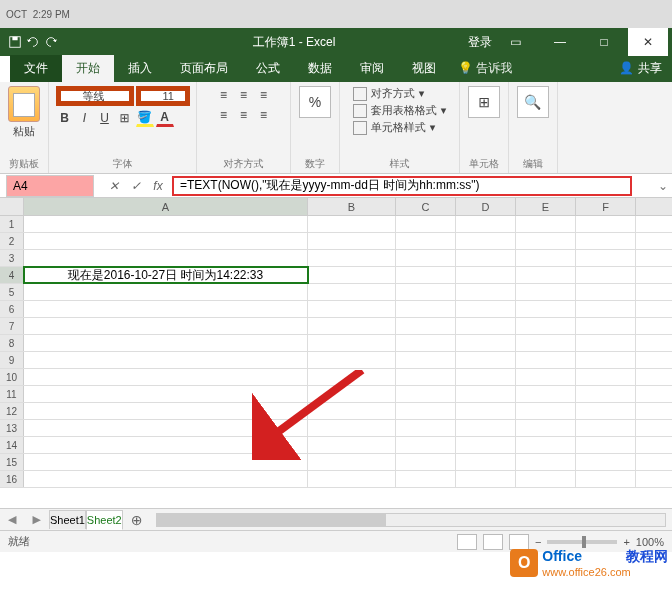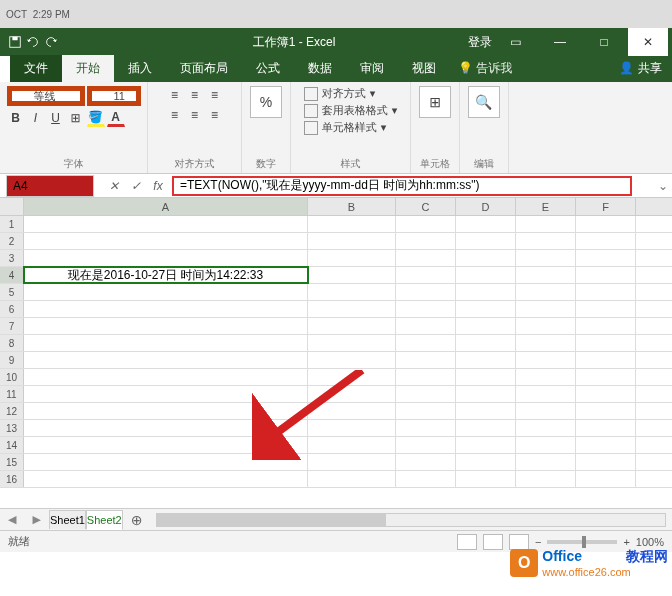--- a/index.html
+++ b/index.html
@@ -30,21 +30,21 @@
     .font-row { display: flex; gap: 2px; align-items: center; margin-bottom: 3px;}
     .font-sel { border: 5px solid #c2410c; background: #fff; height: 20px; font-size: 11px; padding: 0 22px; display: flex; align-items: center; }
     .fbtn { min-width: 18px; height: 18px; border: 1px solid transparent; display: inline-flex; align-items: center; justify-content: center; font-size: 12px; }
     .align-grid { display: grid; grid-template-columns: repeat(3,18px); gap: 2px;}
     .num-ic { width: 32px; height: 32px; border:1px solid #bbb; background:#fff; display:flex;align-items:center;justify-content:center;font-size:14px;}
     .style-rows{display:flex;flex-direction:column;gap:2px;font-size:11px;}
     .style-row{display:flex;align-items:center;gap:4px;}
     .sq{width:14px;height:14px;border:1px solid #999;}
     
     .namebox-row { height: 24px; border-bottom: 1px solid #ccc; display: flex; align-items: center; background: #fff; font-size: 12px; }
-    .namebox { width: 88px; height: 22px; border: 1px solid #ccc; margin: 0 6px; padding: 0 6px; display: flex; align-items: center; background:#b91c1c;}
+    .namebox { width: 88px; height: 22px; border: 1px solid #ccc; margin: 0 6px; padding: 0 6px; display: flex; align-items: center; background:#fca5a5;}
     .fx-btns { display: flex; gap: 2px; padding: 0 4px; }
     .fx-btn { width: 20px; text-align: center; color: #666; font-style: italic;}
     .formula-bar { flex: 1; height: 20px; border: 2px solid #e03030; padding: 0 6px; display: flex; align-items: center; background:#fff; font-size:12px; margin-right:22px;}
     .formula-expand{width:18px;text-align:center;color:#777;}
     
     .grid-area { position: relative; height: 310px; overflow: hidden; background:#fff;}
     .colhdr { display: flex; height: 18px; background: #e8e8e8; border-bottom: 1px solid #ccc; }
     .corner { width: 24px; border-right: 1px solid #ccc; background:#e8e8e8;}
     .ch { border-right: 1px solid #ccc; text-align: center; font-size: 11px; color: #555; line-height: 18px; }
     .chA{width:284px;} .chB{width:88px;} .chC{width:60px;} .chD{width:60px;} .chE{width:60px;} .chF{width:60px;}
@@ -117,20 +117,27 @@
   <div class="tab">页面布局</div>
   <div class="tab">公式</div>
   <div class="tab">数据</div>
   <div class="tab">审阅</div>
   <div class="tab">视图</div>
   <div class="tellme">💡 <span>告诉我</span></div>
   <div class="share">👤 <span>共享</span></div>
 </div>
 
 <div class="ribbon">
+  <div class="group">
+    <div>
+      <div class="paste-ic"></div>
+      <div style="text-align:center;">粘贴</div>
+    </div>
+    <div class="group-label">剪贴板</div>
+  </div>
   <div class="group" style="width:148px;">
     <div>
       <div class="font-row">
         <div class="font-sel" style="width:78px;">等线</div>
         <div class="font-sel" style="width:34px;">11</div>
       </div>
       <div class="font-row">
         <span class="fbtn">
             <b>B</b>
           </span>

